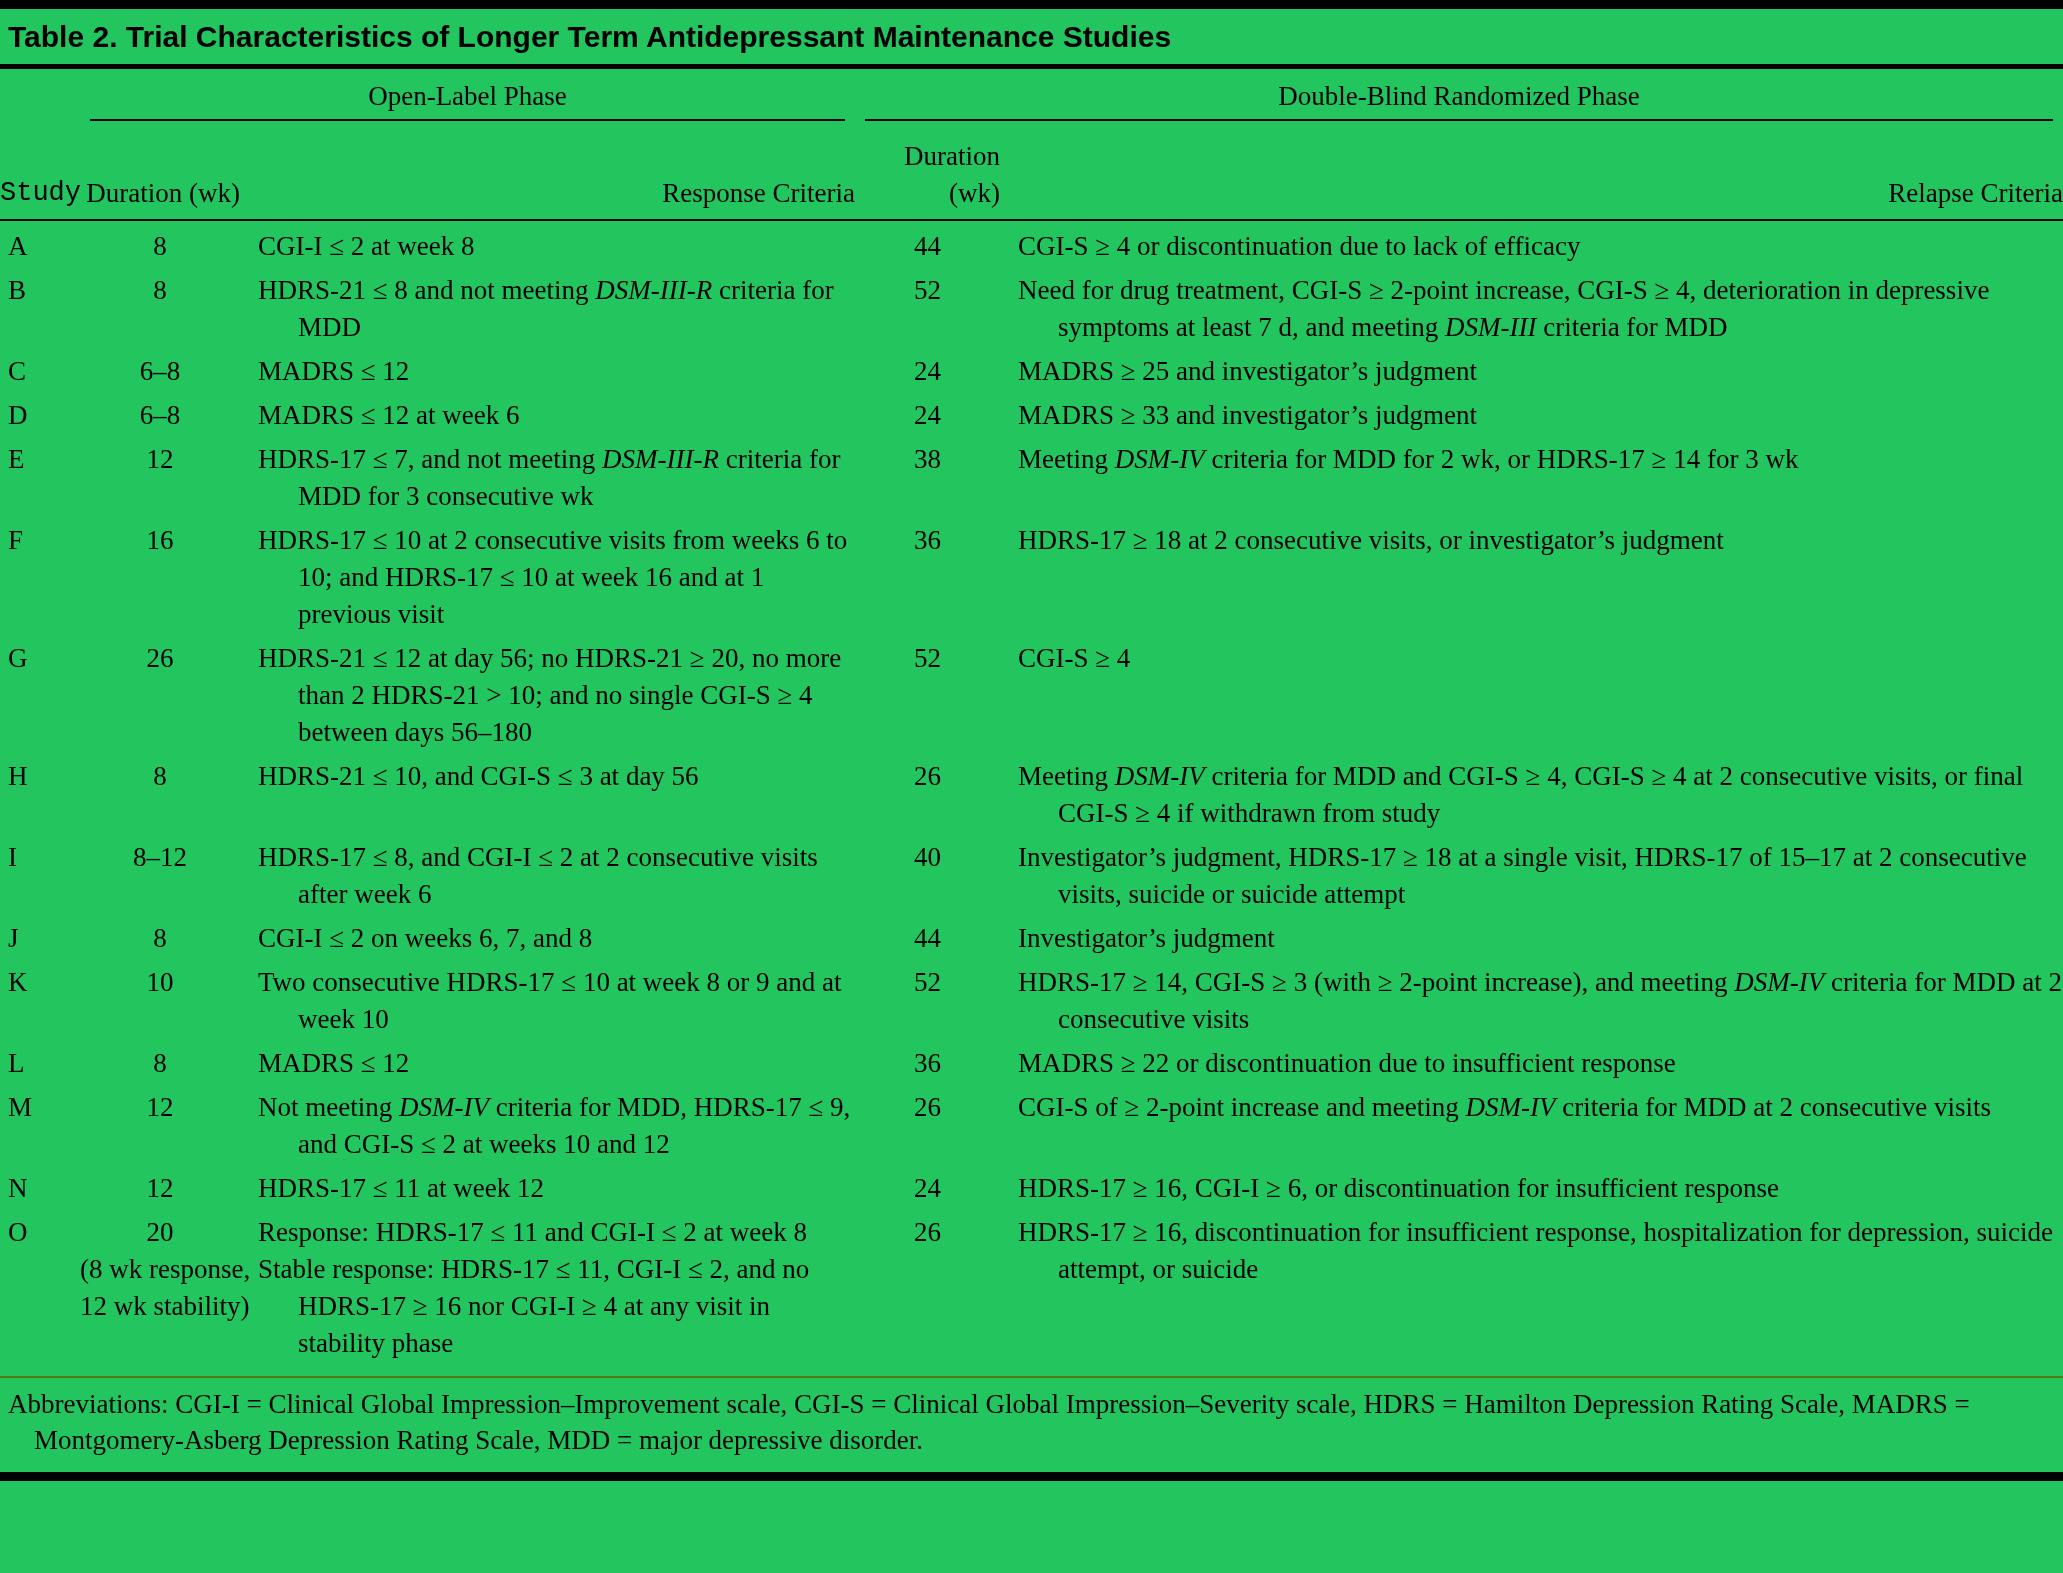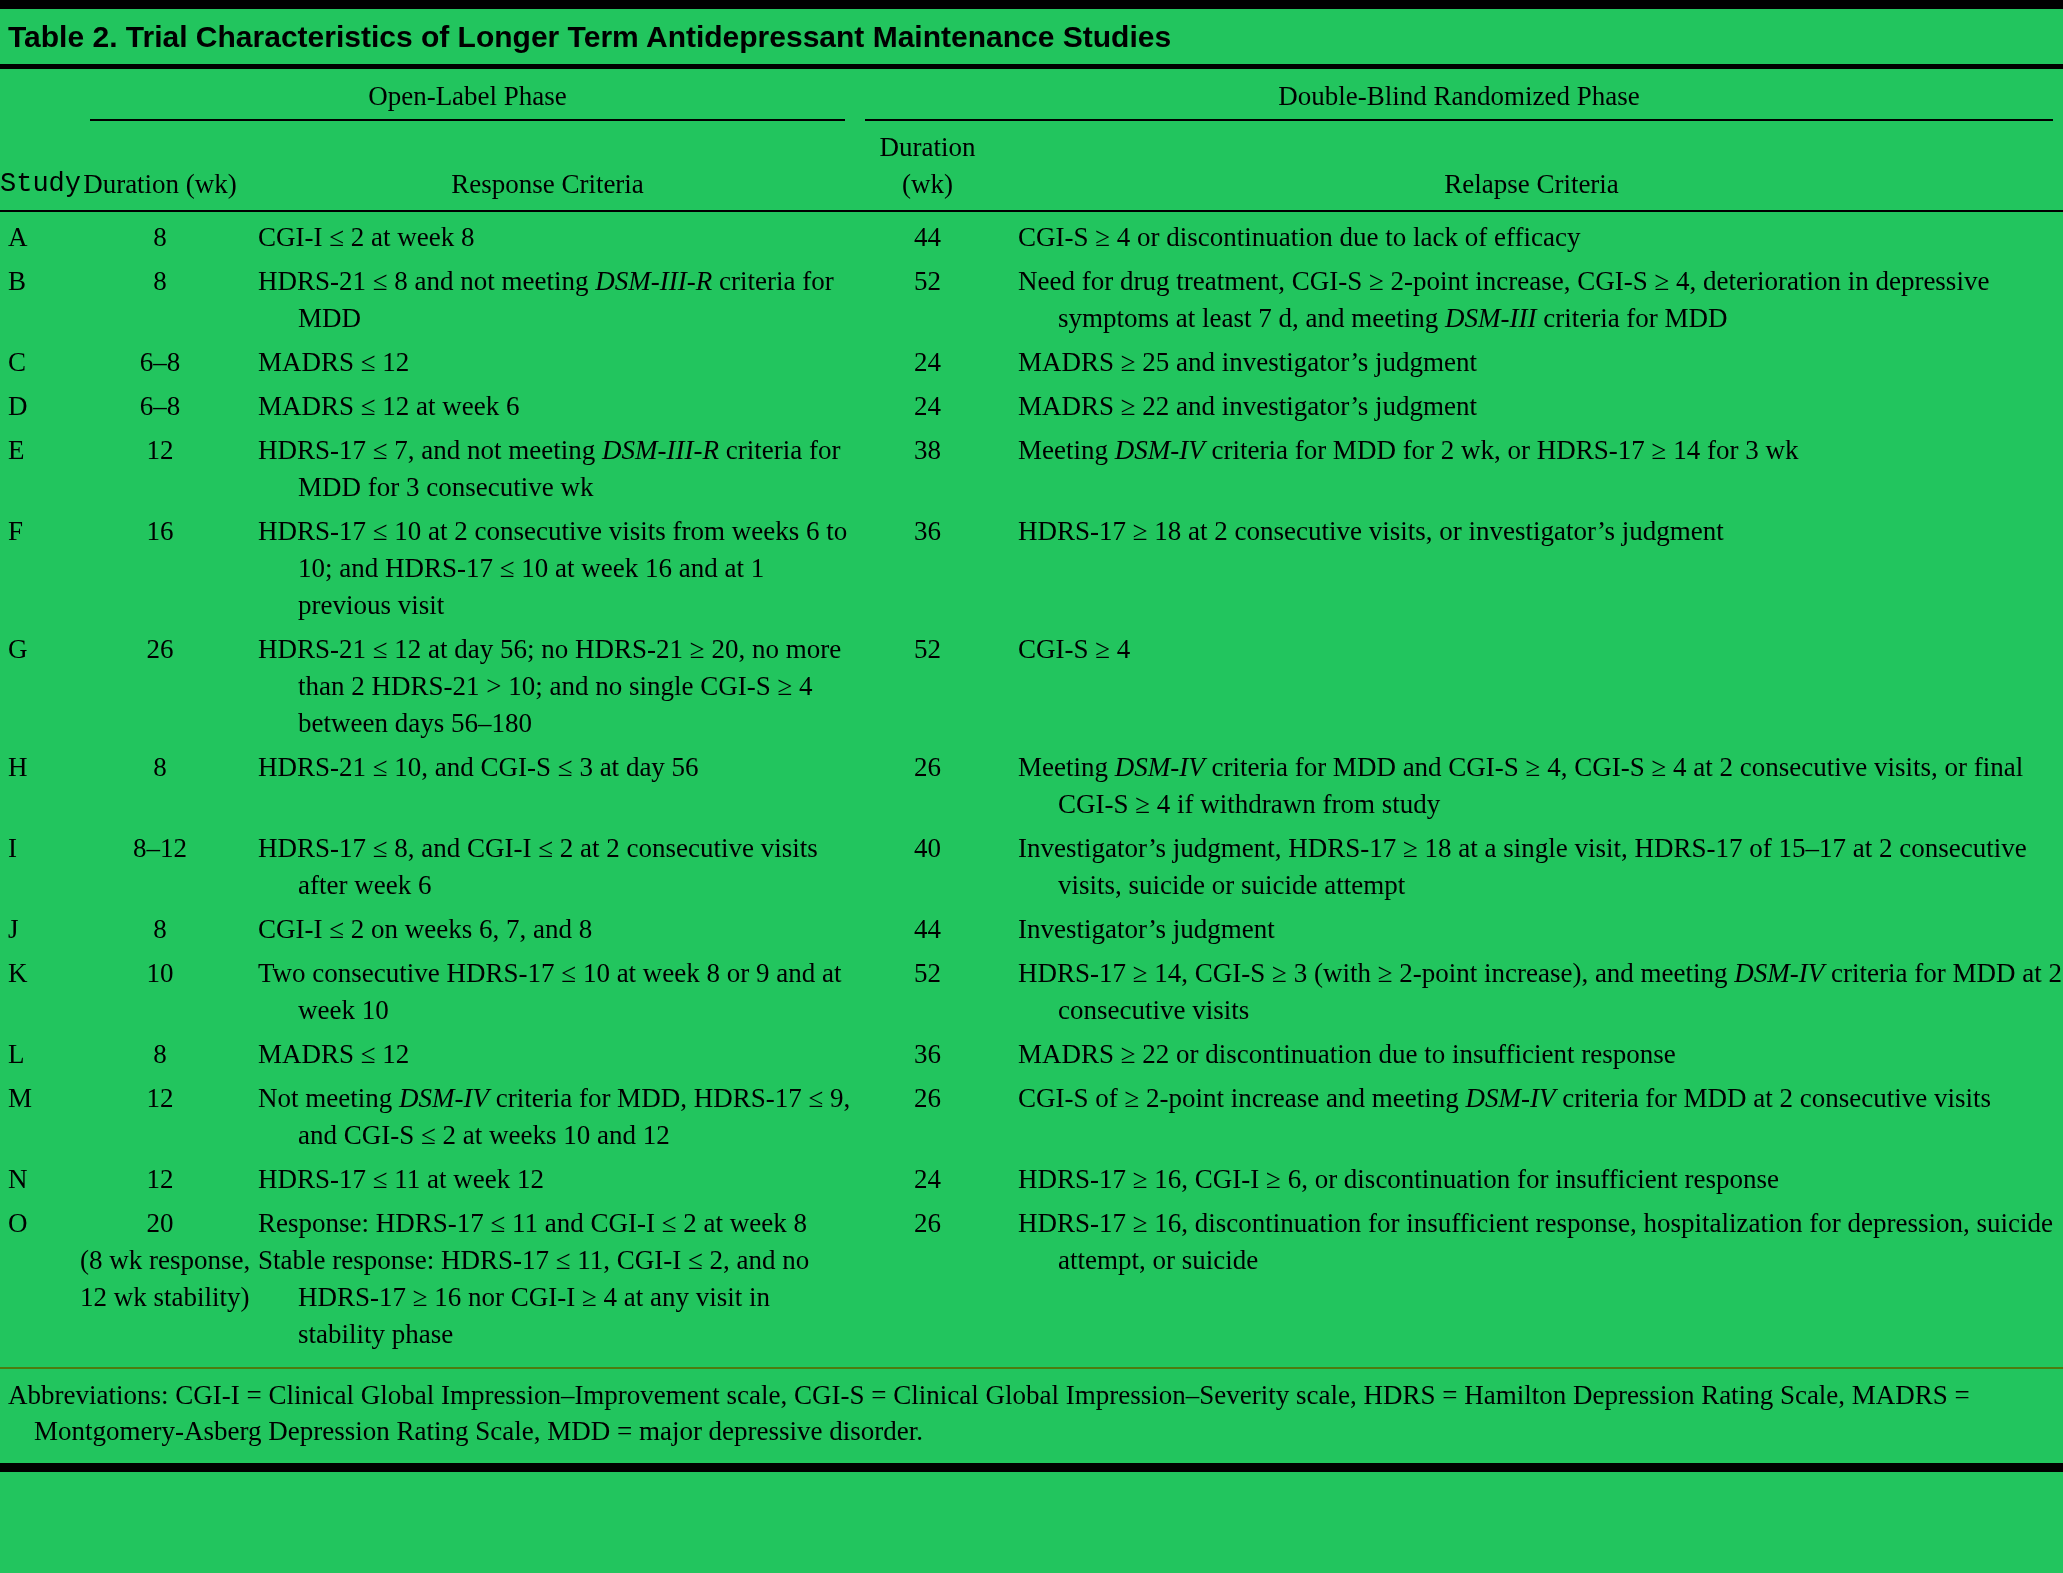--- a/index.html
+++ b/index.html
@@ -39,22 +39,22 @@
 
   tr.group-row th { padding: 9px 10px 0 10px; vertical-align: bottom; }
   .group-label {
     text-align: center;
     padding-bottom: 4px;
     border-bottom: 2px solid #000;
   }
 
   tr.head-row th {
     border-bottom: 2px solid #000;
-    padding: 8px 0 7px 0;
-    text-align: center;
+    padding: 17px 0 7px 0;
+    text-align: right;
     vertical-align: bottom;
   }
   th.h-study { text-align: left; padding-left: 8px; font-family: Liberation Mono, monospace; }
   th.h-rel   { padding-right: 320px; }
 
   tbody td { vertical-align: top; padding: 7px 0 0 0; }
   tbody tr:last-child td { padding-bottom: 14px; }
 
   td.study { padding-left: 8px; }
   td.dur { text-align: center; }
@@ -166,21 +166,21 @@
     <td class="dur">
             <div class="line">6–8</div>
           </td>
     <td class="crit">
             <div class="line">MADRS ≤ 12 at week 6</div>
           </td>
     <td class="dur">
             <div class="line">24</div>
           </td>
     <td class="crit rel">
-            <div class="line">MADRS ≥ 22 and investigator’s judgment</div>
+            <div class="line">MADRS ≥ 33 and investigator’s judgment</div>
           </td>
   </tr>
         <tr>
     <td class="study">
             <div class="line">E</div>
           </td>
     <td class="dur">
             <div class="line">12</div>
           </td>
     <td class="crit">

